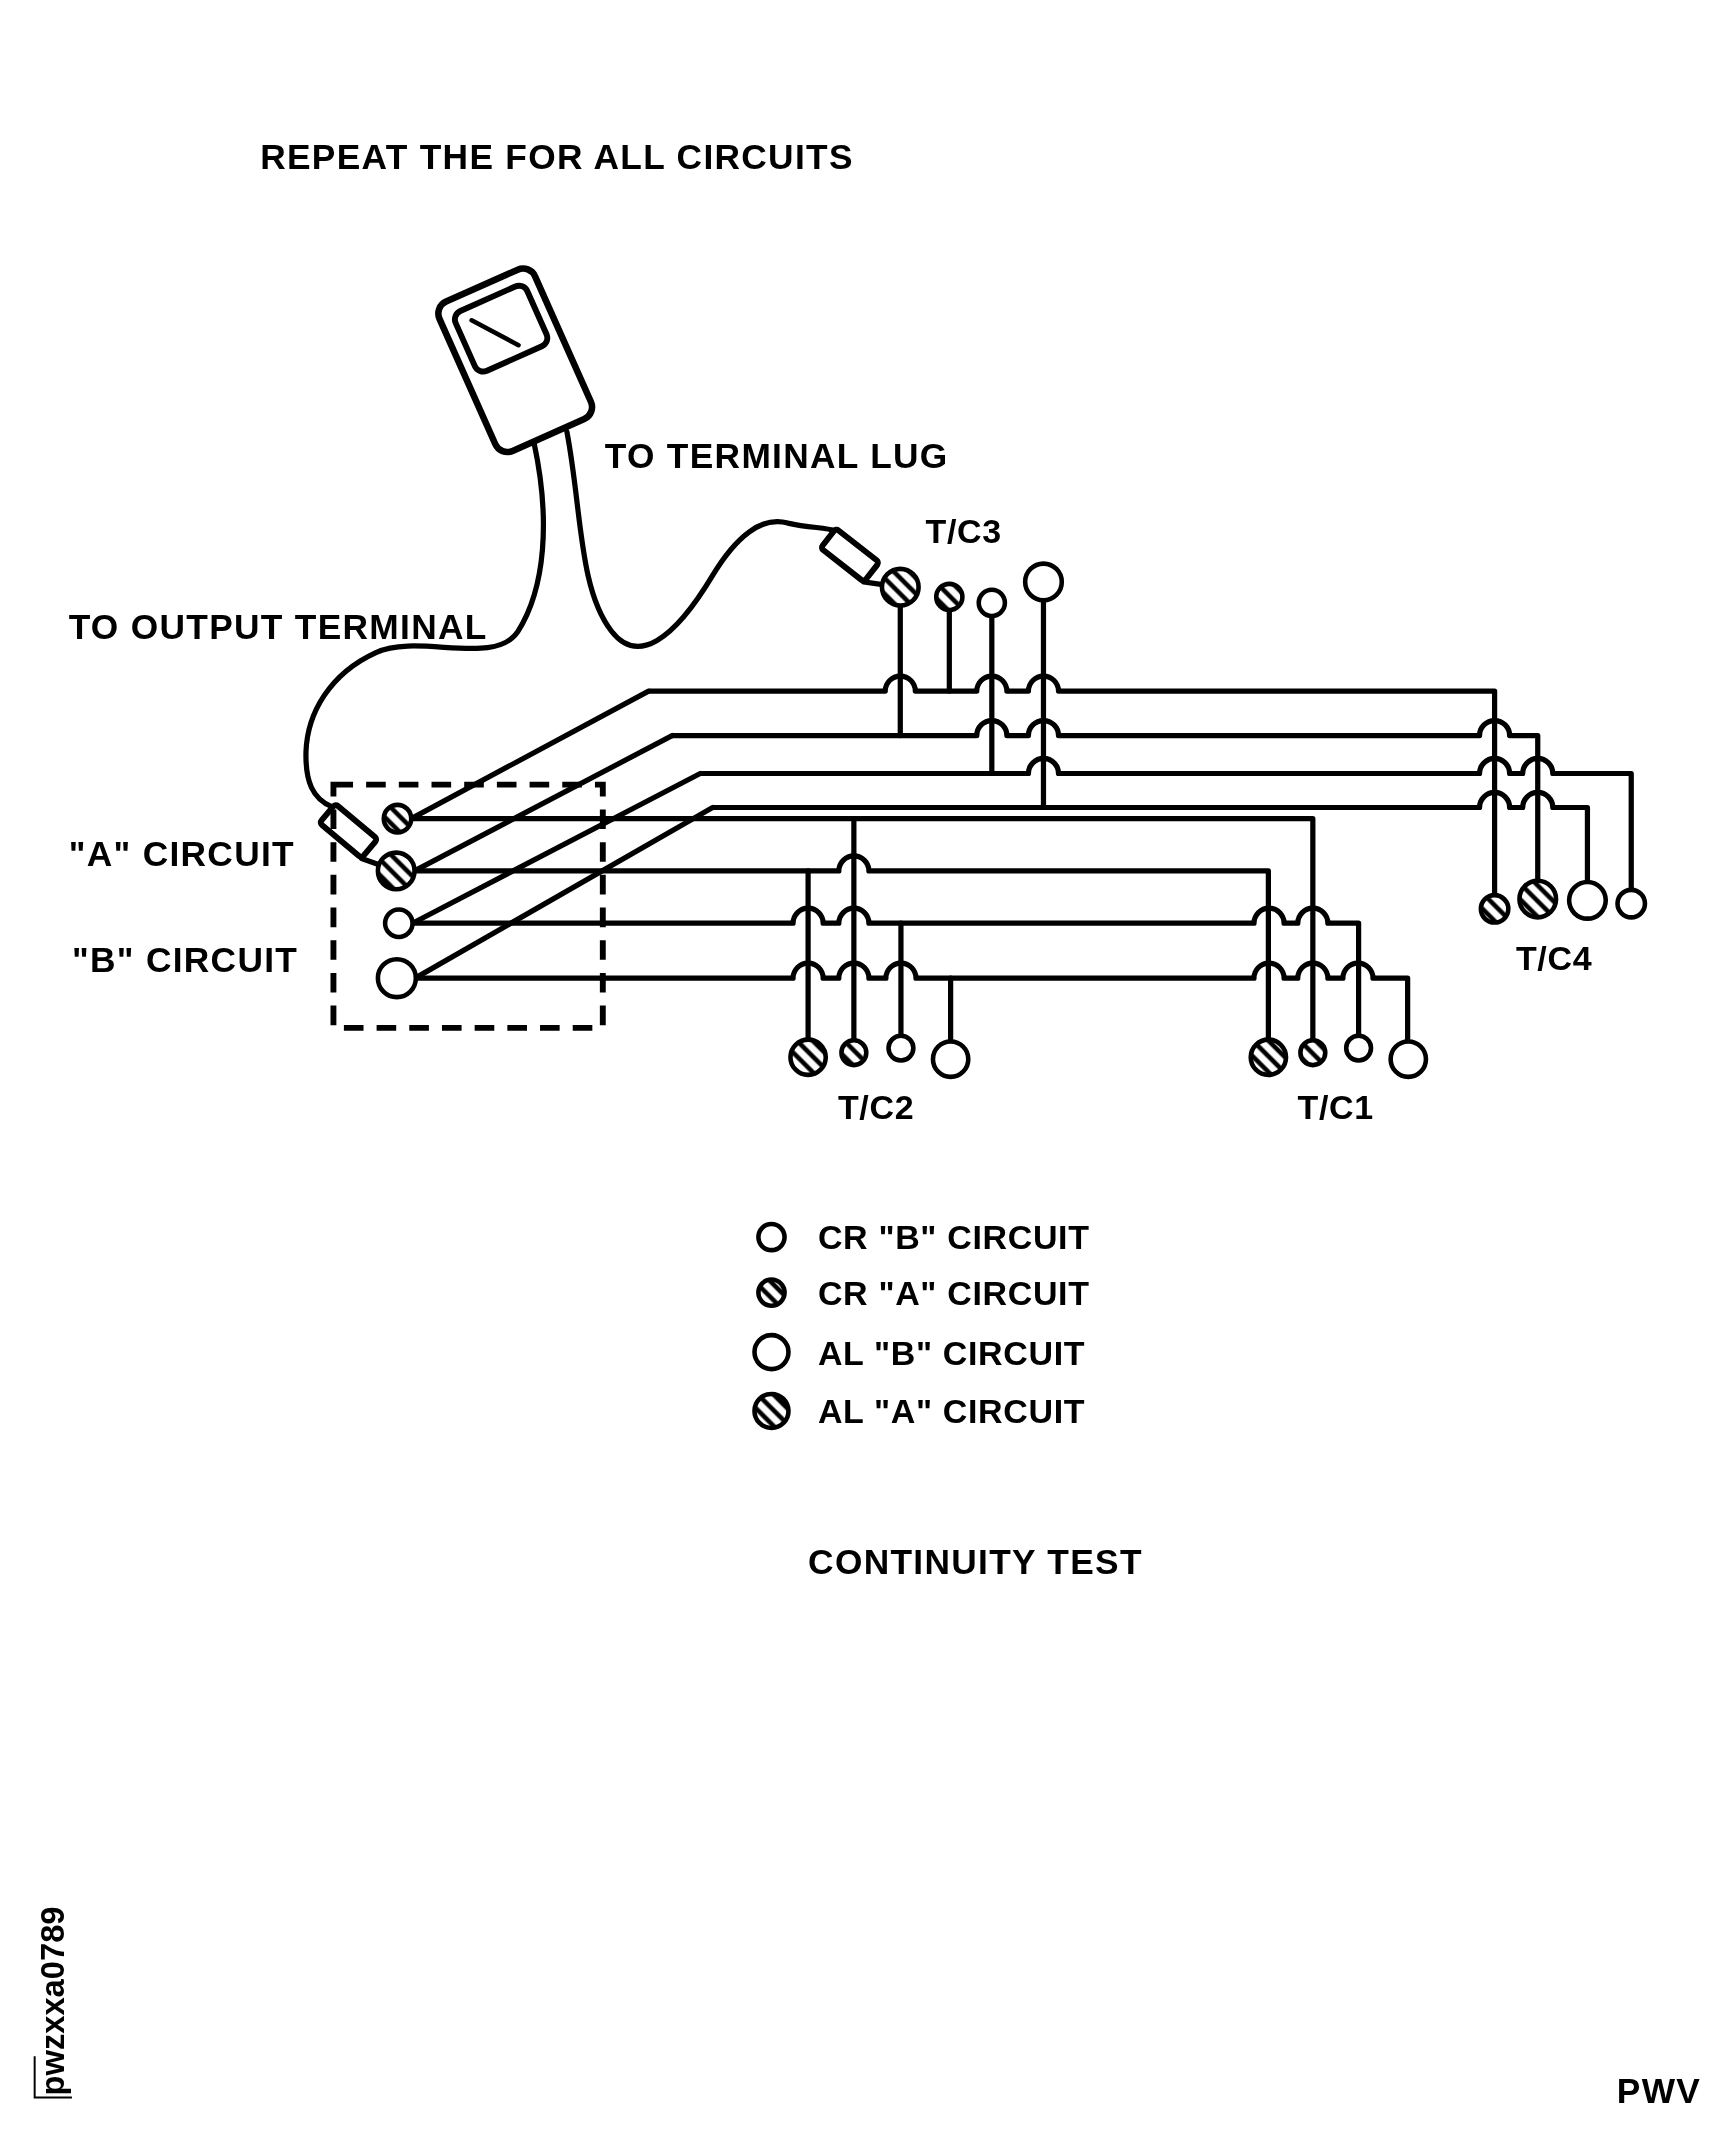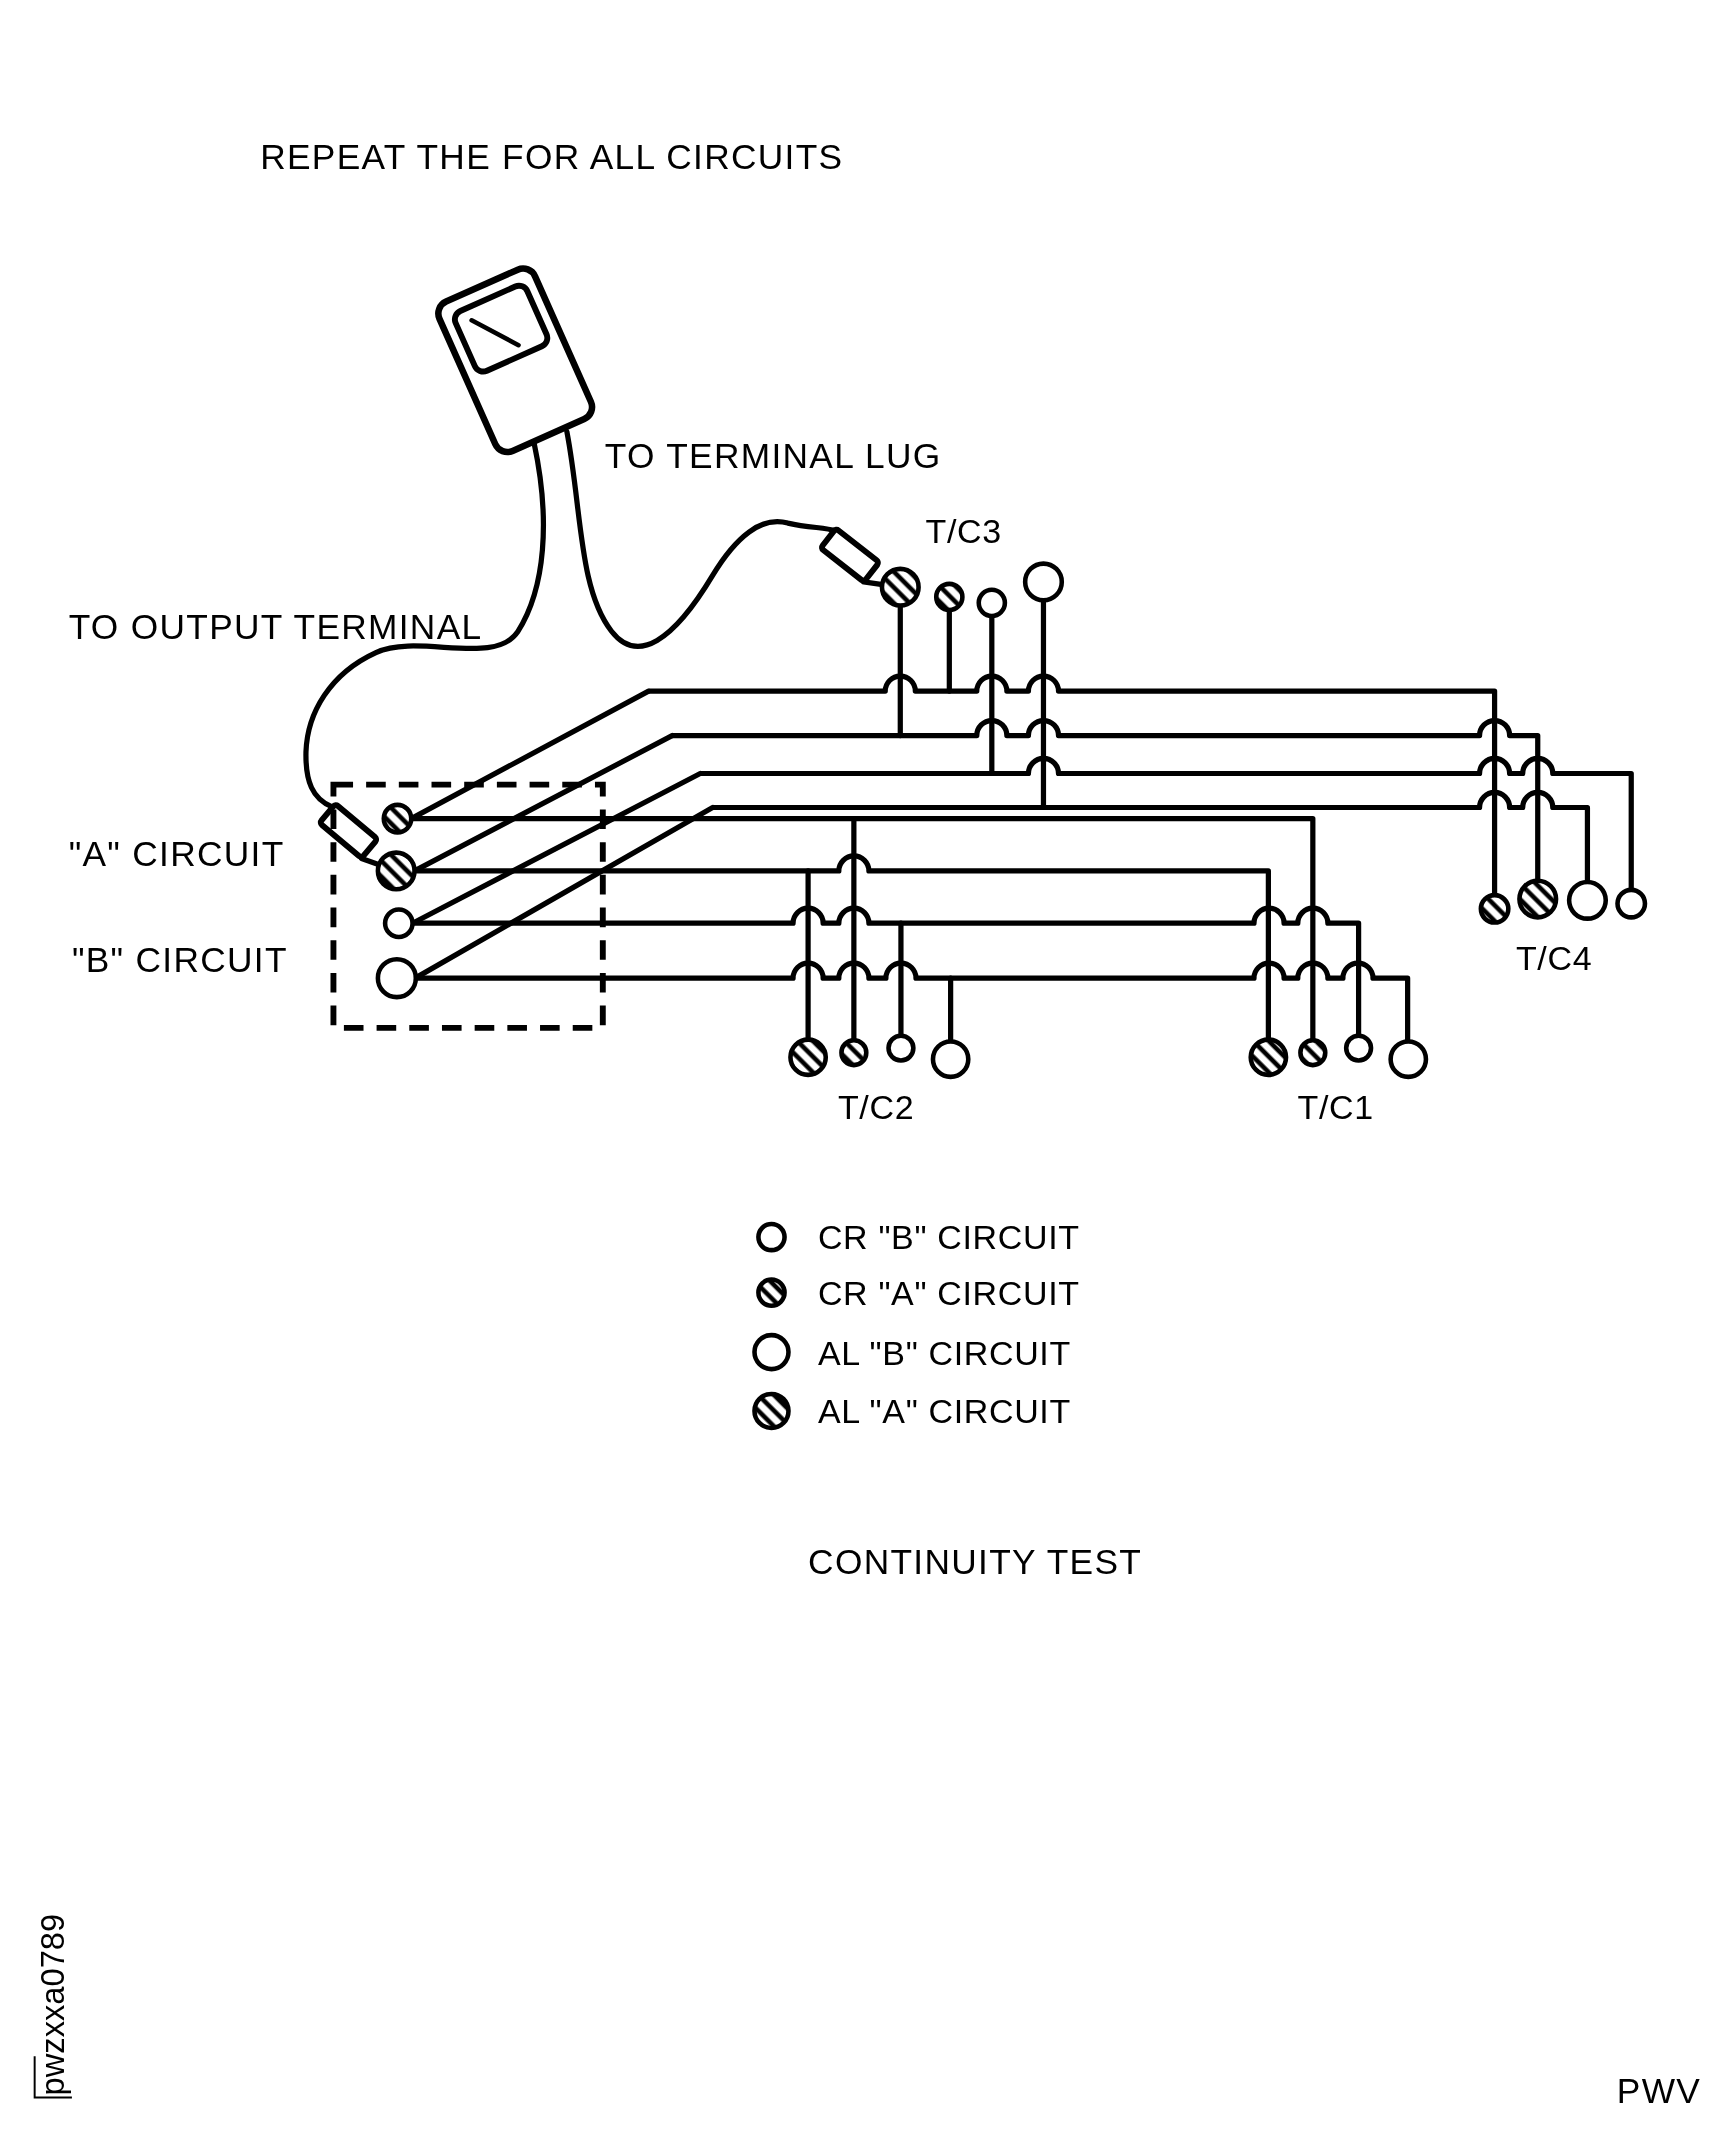--- a/index.html
+++ b/index.html
@@ -1,17 +1,17 @@
 <!DOCTYPE html>
 <html style="font-size:10.5px"><head>
 <meta charset="utf-8">
 <style>
   html,body{margin:0;padding:0;background:#ffffff;}
   .page{position:relative;width:1728px;height:2112px;background:#ffffff;overflow:hidden;
-        font-family:"Liberation Sans", sans-serif;}
+        font-family:"Liberation Sans", sans-serif;font-weight:bold;}
   svg{position:absolute;left:0;top:0;}
   svg text{fill:#000;}
   .lbl{font-size:54px;letter-spacing:2px;}
   .lbl-tc{font-size:52px;letter-spacing:1px;}
   .lbl-legend{font-size:52px;letter-spacing:1px;}
   .lbl-code{font-size:50px;}
   .lbl-pwv{font-size:54px;letter-spacing:2px;}
   .wire{stroke:#000;stroke-width:8;fill:none;stroke-linecap:round;}
   .bus{stroke:#000;stroke-width:8;fill:none;stroke-linejoin:round;}
   .pin{stroke:#000;stroke-width:7;}

